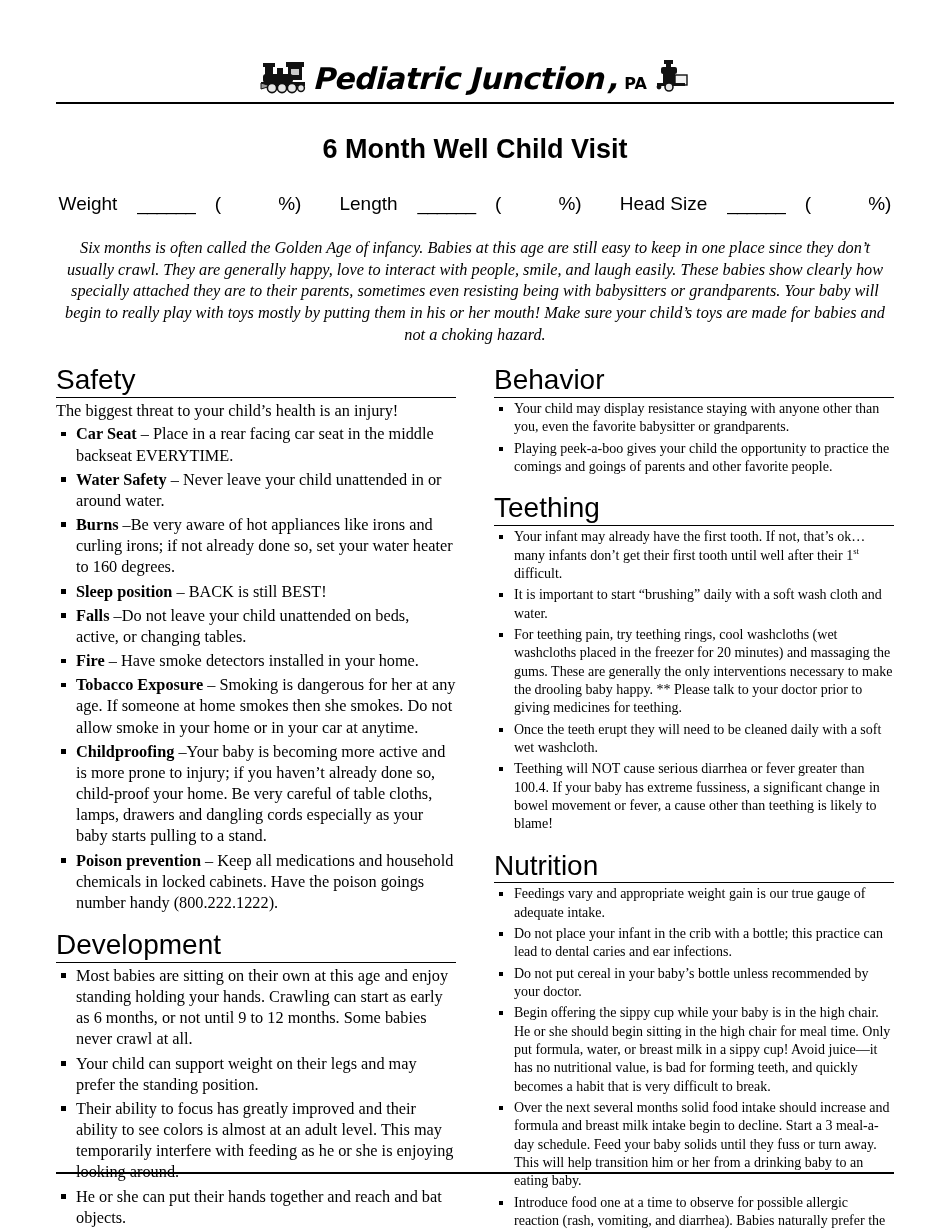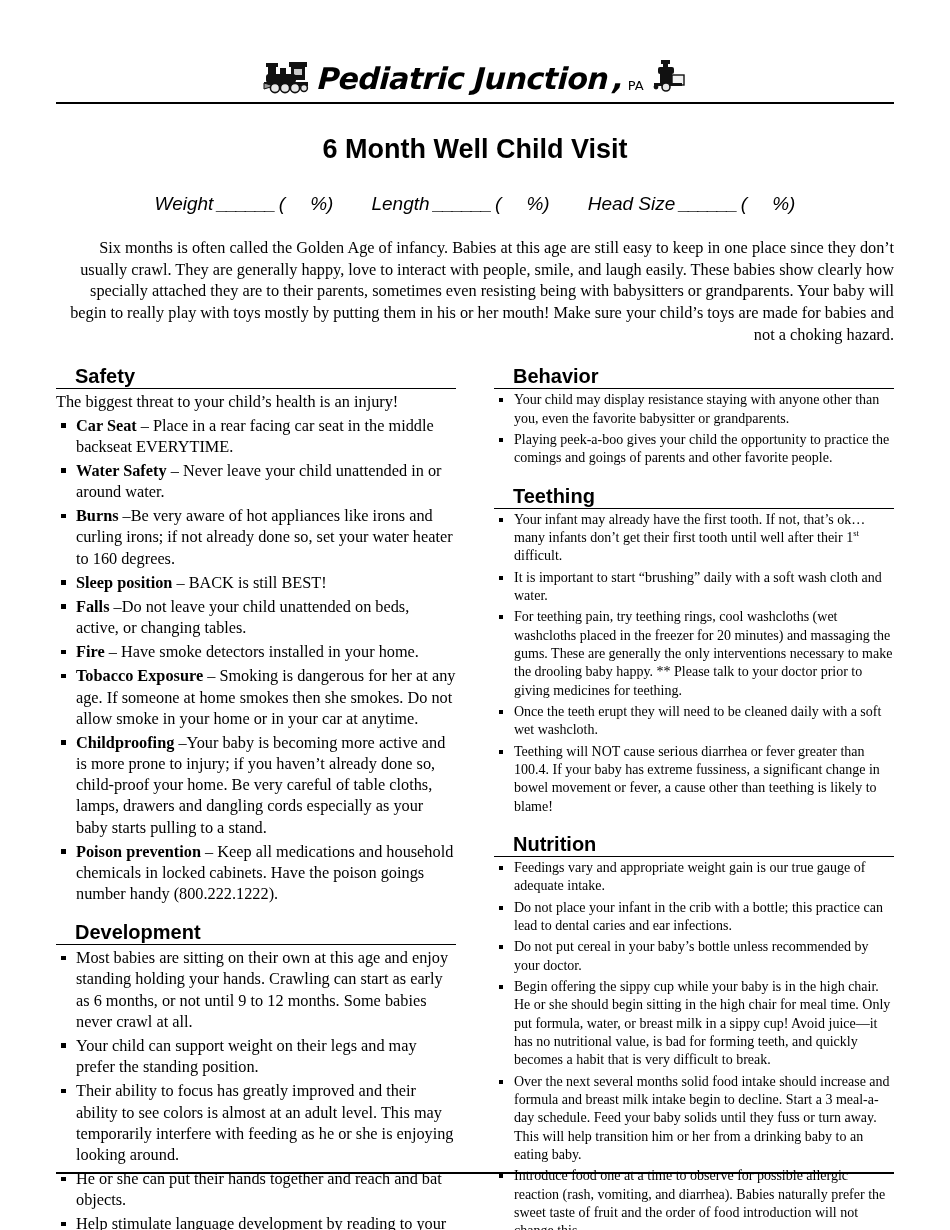--- a/index.html
+++ b/index.html
@@ -41,22 +41,22 @@
     font-family: "DejaVu Sans", sans-serif;
     font-weight: bold;
     font-size: 30px;
     letter-spacing: -0.5px;
     line-height: 1;
     font-style: italic;
     transform: skewX(-3deg);
   }
   .logo-pa {
     font-family: "DejaVu Sans", sans-serif;
-    font-weight: normal;
-    font-size: 13px;
+    font-weight: bold;
+    font-size: 16px;
     line-height: 1;
     padding-bottom: 2px;
   }
   .header-rule {
     border-top: 2px solid #000;
     margin-top: 8px;
   }
 
   
   .doc-title {
@@ -74,33 +74,33 @@
     justify-content: center;
     align-items: baseline;
     margin-top: 28px;
     font-family: "Liberation Sans", "DejaVu Sans", sans-serif;
     font-size: 19px;
   }
   .measure-item {
     display: flex;
     align-items: flex-end;
     white-space: pre;
-    font-style: italic;
   }
   .measure-item + .measure-item { margin-left: 38px; }
   .m-label { }
-  .m-blank { margin: 0 4px; letter-spacing: -1px; }
+  .m-blank { margin: 0 20px; letter-spacing: -1px; }
   .m-paren { }
 
   
   .intro {
     margin-top: 22px;
     font-size: 16.3px;
     line-height: 1.33;
-    text-align: right;
+    text-align: center;
+    font-style: italic;
   }
 
   
   .columns {
     display: flex;
     margin-top: 20px;
     align-items: flex-start;
   }
   .col-left {
     width: 400px;
@@ -108,25 +108,24 @@
   }
   .col-gap { flex: 0 0 38px; }
   .col-right {
     width: 400px;
     flex: 0 0 400px;
   }
 
   .section + .section { margin-top: 17px; }
   .section-title {
     font-family: "Liberation Sans", "DejaVu Sans", sans-serif;
-    font-weight: bold;
-    font-size: 20px;
+    font-weight: normal;
+    font-size: 28px;
     line-height: 1.1;
     padding-bottom: 1px;
-    margin-left: 19px;
   }
   .section-rule {
     border-bottom: 1.5px solid #000;
     margin-bottom: 2px;
   }
   .section-lead {
     font-size: 16.3px;
     line-height: 1.3;
     margin-top: 1px;
   }

